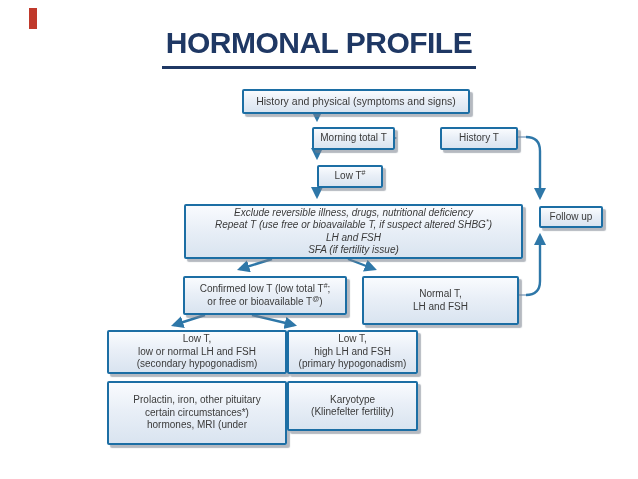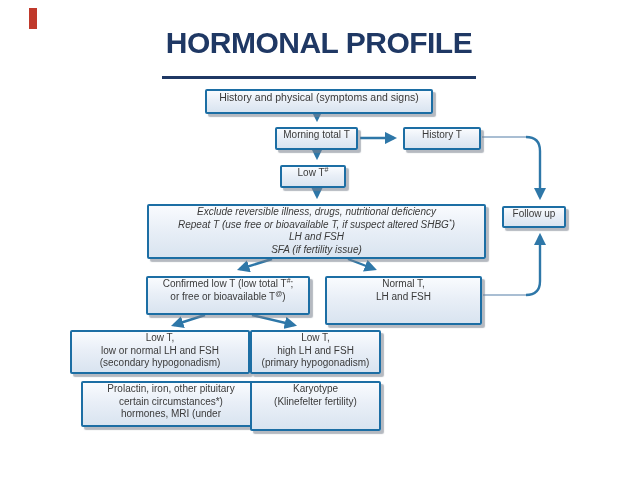--- a/index.html
+++ b/index.html
@@ -4,31 +4,31 @@
 <style>
   html,body{margin:0;padding:0;background:#ffffff;}
   body{width:638px;height:479px;position:relative;overflow:hidden;
        font-family:"Liberation Sans", sans-serif;-webkit-font-smoothing:antialiased;}
   .canvas{position:absolute;inset:0;}
 
   .accent-bar{position:absolute;left:29px;top:8px;width:8px;height:21px;background:#c0392b;}
 
   .title-wrap{position:absolute;left:0;top:26px;width:638px;text-align:center;}
   .title{display:inline-block;font-size:30px;font-weight:bold;color:#1f3864;
-         letter-spacing:-0.5px;border-bottom:3px solid #1f3864;padding:0 4px 16px 4px;}
+         letter-spacing:-0.5px;border-bottom:3px solid #1f3864;padding:0 4px 6px 4px;}
 
   svg.connectors{position:absolute;left:0;top:0;pointer-events:none;}
   .conn{stroke:#2e77a8;stroke-width:2.4;fill:none;}
   .connlight{stroke:#a9bed3;stroke-width:2.2;fill:none;}
 
   .box{position:absolute;box-sizing:border-box;border:2.5px solid #1c6ea4;border-radius:2px;
        background:linear-gradient(180deg,#f9fbfe 0%,#e9eff7 45%,#d9e4f0 100%);
        box-shadow:3px 3px 1px rgba(120,128,140,0.55);
-       display:flex;flex-direction:column;align-items:center;
-       color:#3a3a3a;font-size:10px;line-height:12.5px;text-align:center;}
+       display:flex;flex-direction:column;align-items:center;justify-content:center;
+       color:#3a3a3a;font-size:10px;line-height:12.5px;text-align:center;margin-left:37px;}
   .box .ln{white-space:nowrap;}
   .box sup{font-size:7px;line-height:0;vertical-align:super;}
   .box.big{font-size:10px;font-style:italic;}
 </style>
 </head>
 <body>
 
 <div class="canvas">
 
   <div class="accent-bar"></div>
@@ -103,21 +103,21 @@
     <div class="ln">low or normal LH and FSH</div>
     <div class="ln">(secondary hypogonadism)</div>
   </div>
 
   <div class="box" style="left:250px;top:330px;width:131px;height:44px">
     <div class="ln">Low T,</div>
     <div class="ln">high LH and FSH</div>
     <div class="ln">(primary hypogonadism)</div>
   </div>
 
-  <div class="box" style="left:81px;top:381px;width:180px;height:46px">
+  <div class="box" style="left:70px;top:381px;width:180px;height:64px">
     <div class="ln">Prolactin, iron, other pituitary</div>
     <div class="ln">certain circumstances*)</div>
     <div class="ln">hormones, MRI (under</div>
   </div>
 
   <div class="box" style="left:250px;top:381px;width:131px;height:50px">
     <div class="ln">Karyotype</div>
     <div class="ln">(Klinefelter fertility)</div>
   </div>
 

